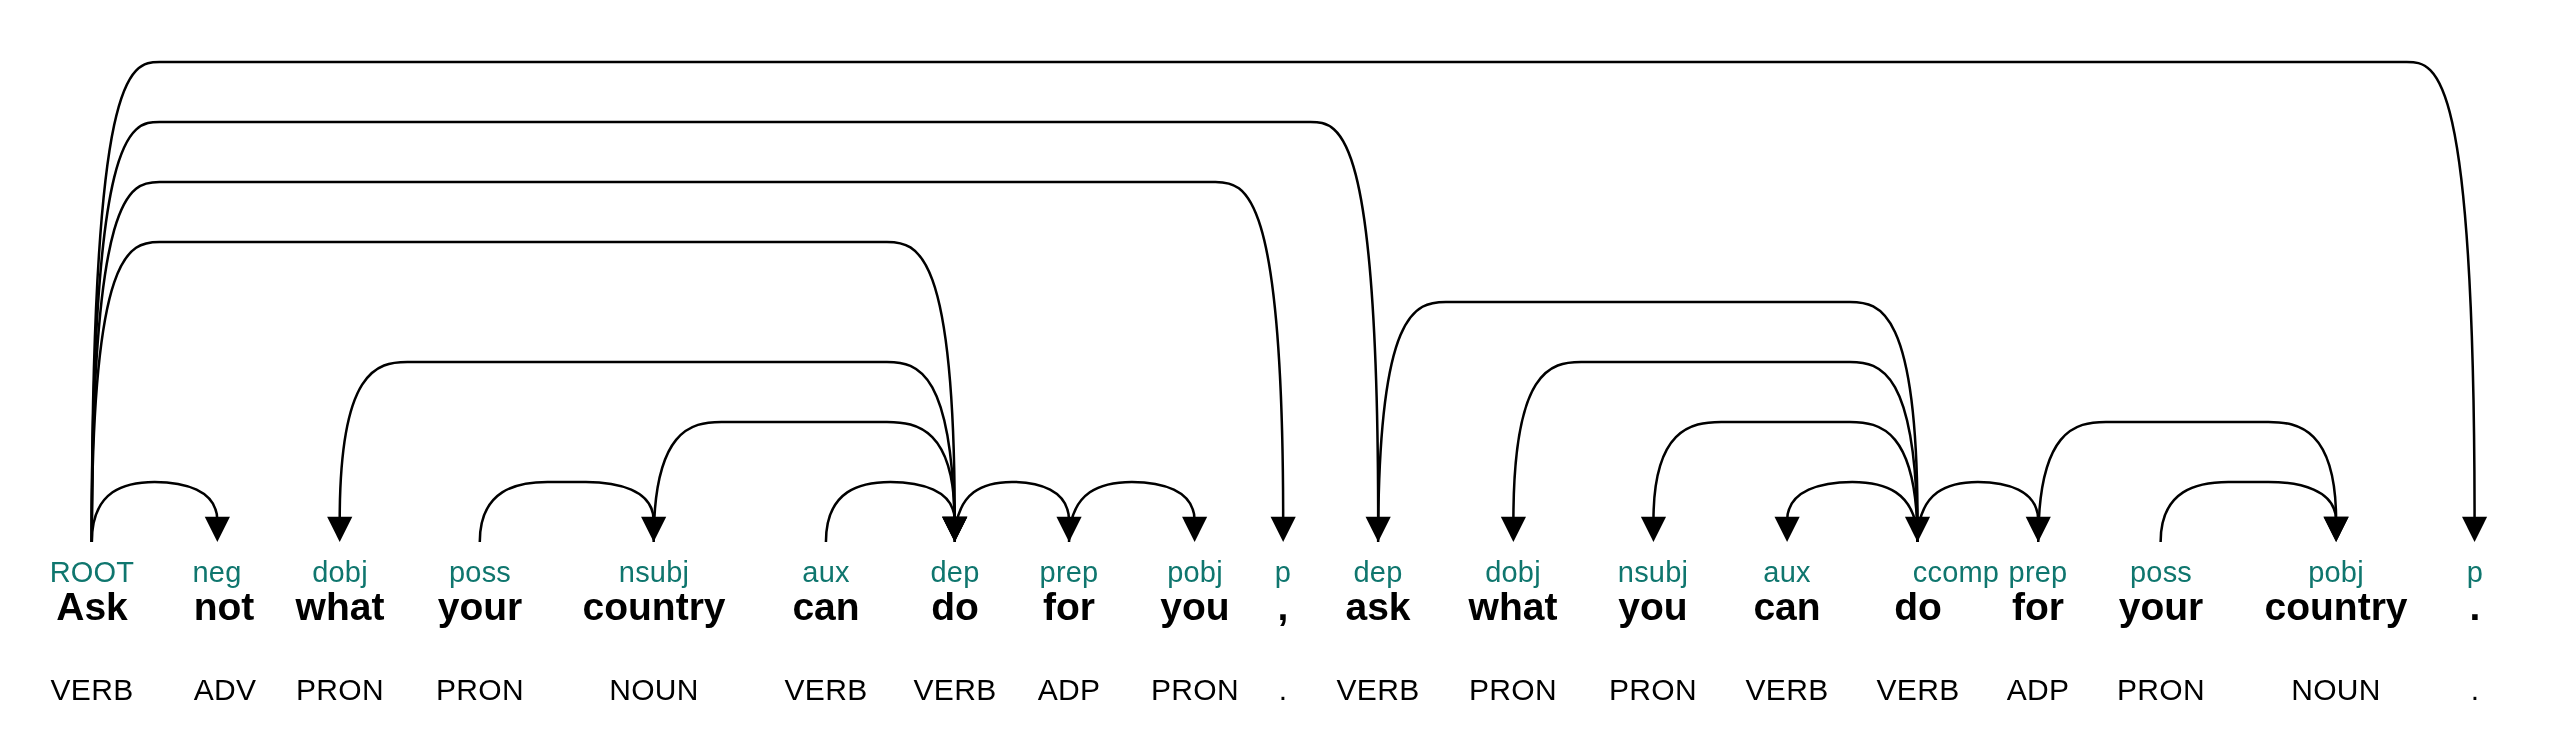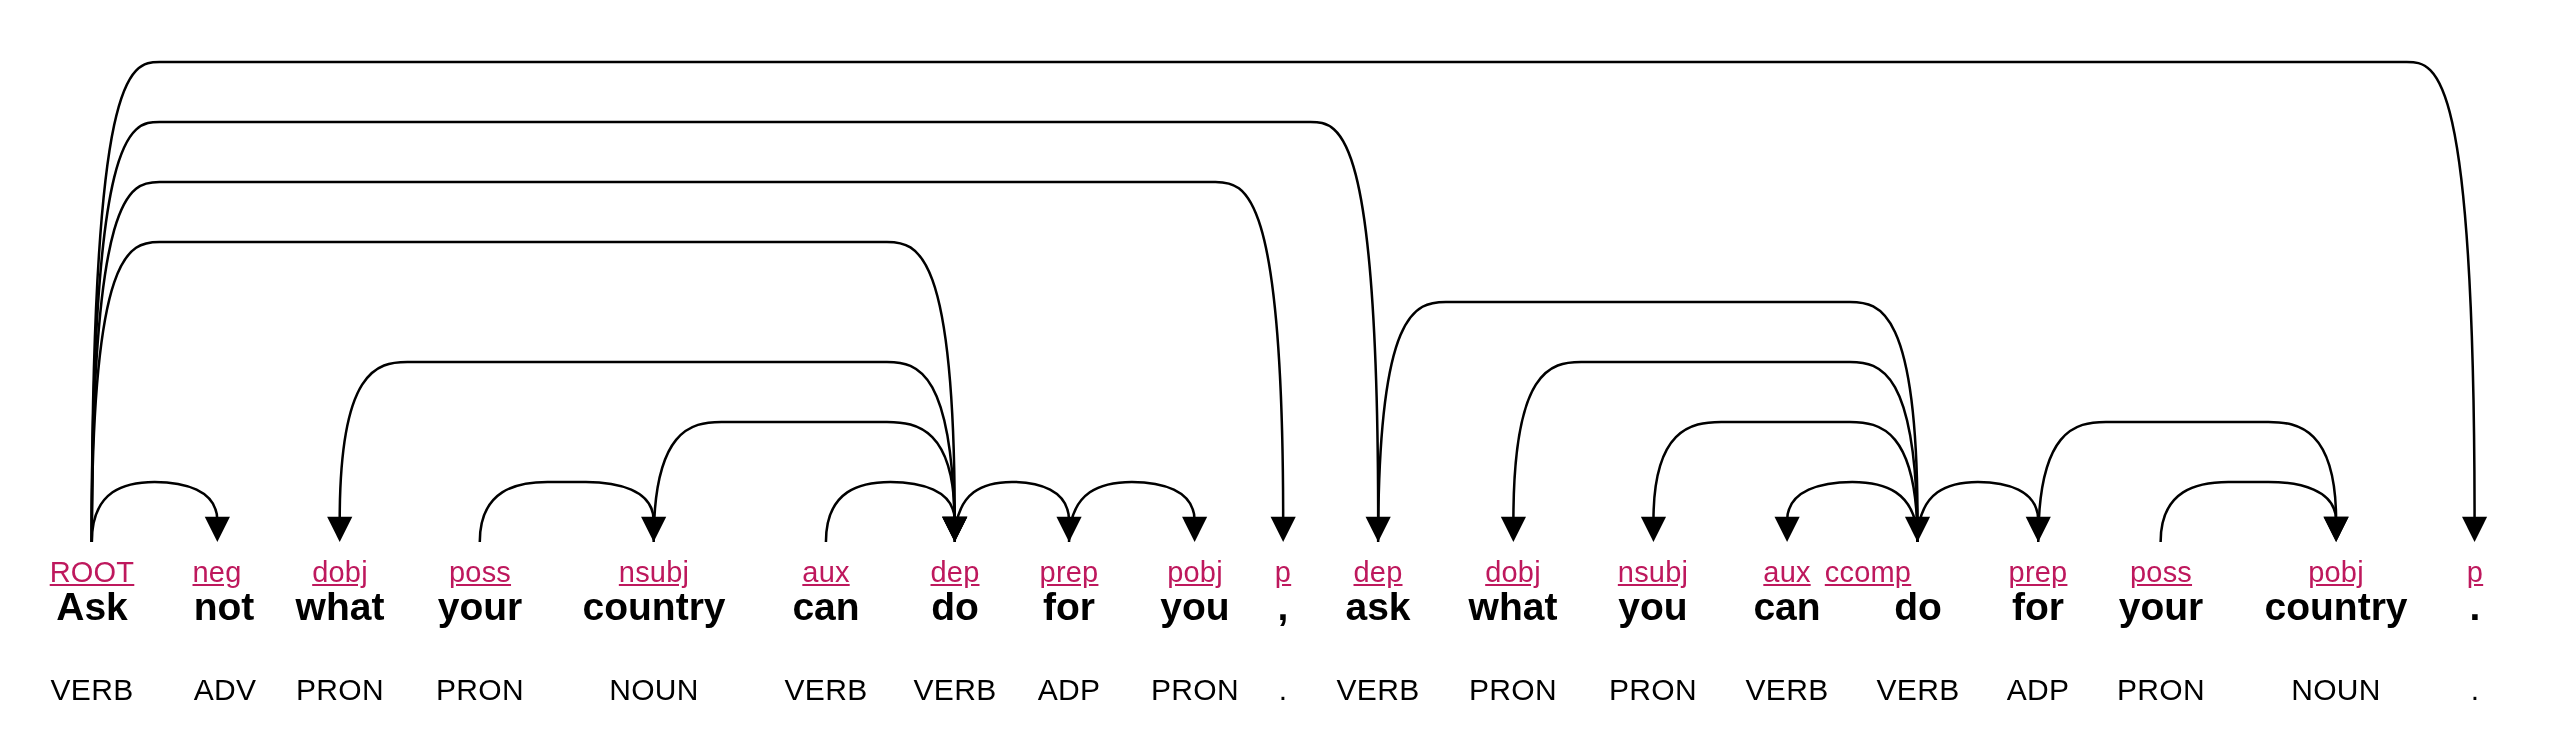--- a/index.html
+++ b/index.html
@@ -1,20 +1,20 @@
 <!DOCTYPE html>
 <html><head>
 <meta charset="utf-8">
 <style>
   html,body{margin:0;padding:0;background:#ffffff;}
   body{font-family:"Liberation Sans",sans-serif;}
   #stage{position:relative;width:2576px;height:750px;background:#ffffff;overflow:hidden;}
   #arcs{position:absolute;left:0;top:0;width:2576px;height:750px;}
   .token{position:absolute;text-align:center;transform:translateX(-50%);white-space:nowrap;}
-  .dep-label{position:absolute;top:556px;font-size:29px;color:#be185d;letter-spacing:0.2px;text-decoration:underline;}
+  .dep-label{position:absolute;top:556px;font-size:29px;color:#0f766e;letter-spacing:0.2px;}
   .word{position:absolute;top:585px;font-size:39px;font-weight:bold;color:#000;}
   .pos{position:absolute;top:673px;font-size:30px;color:#000;letter-spacing:0.3px;}
 </style>
 </head>
 <body>
 
 <div id="stage">
   <svg id="arcs" viewBox="0 0 2662 775" preserveAspectRatio="none">
       <path d="M 94.83375000000001 560 C 94.83375000000001 506, 130.52118750000002 498, 159.72000000000003 498 L 159.72000000000003 498 C 188.9188125 498, 224.60625000000002 506, 224.60625000000002 538" fill="none" stroke="#000000" stroke-width="2.6"></path>
       <path d="M 211.60625000000002 534 L 237.60625000000002 534 L 224.60625000000002 560 Z" fill="#000000"></path>
@@ -89,21 +89,21 @@
       <div class="token pos" style="left: 1378px;">VERB</div>
       <div class="token dep-label" style="left: 1513px;">dobj</div>
       <div class="token word" style="left: 1513px;">what</div>
       <div class="token pos" style="left: 1513px;">PRON</div>
       <div class="token dep-label" style="left: 1653px;">nsubj</div>
       <div class="token word" style="left: 1653px;">you</div>
       <div class="token pos" style="left: 1653px;">PRON</div>
       <div class="token dep-label" style="left: 1787px;">aux</div>
       <div class="token word" style="left: 1787px;">can</div>
       <div class="token pos" style="left: 1787px;">VERB</div>
-      <div class="token dep-label" style="left: 1868px; text-align: center;">ccomp</div>
+      <div class="token dep-label" style="left: 1956px; text-align: center;">ccomp</div>
       <div class="token word" style="left: 1918px;">do</div>
       <div class="token pos" style="left: 1918px;">VERB</div>
       <div class="token dep-label" style="left: 2038px;">prep</div>
       <div class="token word" style="left: 2038px;">for</div>
       <div class="token pos" style="left: 2038px;">ADP</div>
       <div class="token dep-label" style="left: 2161px;">poss</div>
       <div class="token word" style="left: 2161px;">your</div>
       <div class="token pos" style="left: 2161px;">PRON</div>
       <div class="token dep-label" style="left: 2336px;">pobj</div>
       <div class="token word" style="left: 2336px;">country</div>

